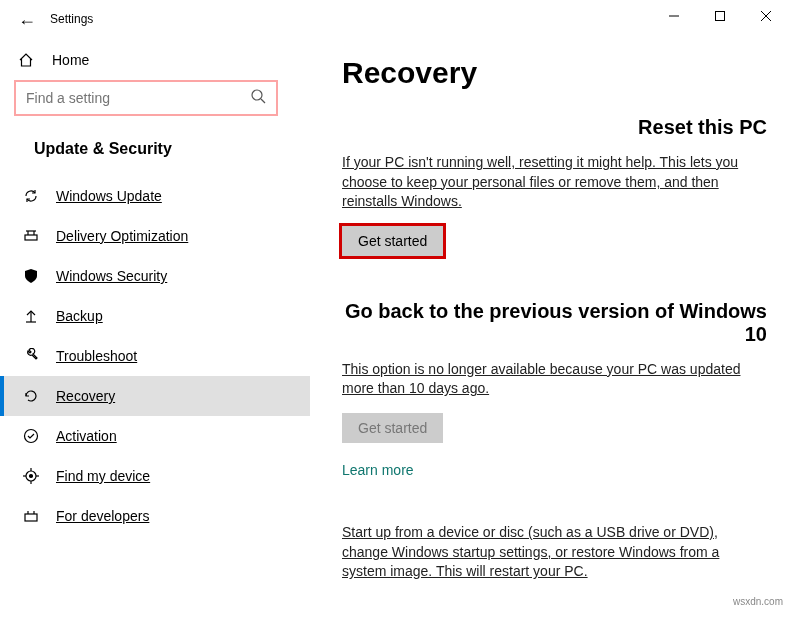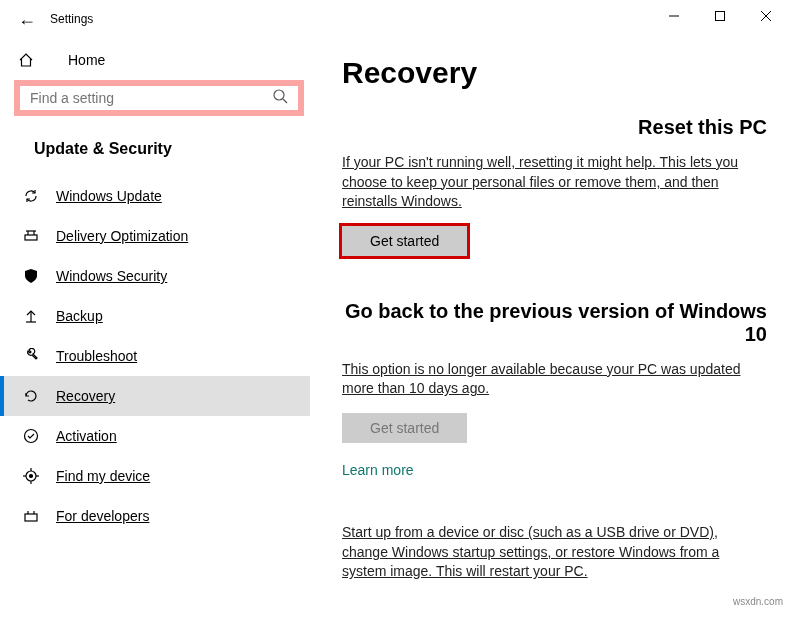--- a/index.html
+++ b/index.html
@@ -5,35 +5,35 @@
     * { margin: 0; padding: 0; box-sizing: border-box; font-family: "Segoe UI", Arial, sans-serif; }
     body { width: 789px; height: 627px; background: #fff; overflow: hidden; position: relative; }
     .titlebar { display: flex; align-items: center; height: 38px; padding-left: 18px; }
     .titlebar .back { width: 28px; font-size: 18px; cursor: pointer; }
     .titlebar .title { font-size: 12px; margin-left: 4px; }
     .winctrls { position: absolute; right: 0; top: 0; display: flex; }
     .winctrls div { width: 46px; height: 32px; display: flex; align-items: center; justify-content: center; cursor: pointer; }
     .winctrls svg { width: 10px; height: 10px; stroke: #000; stroke-width: 1; fill: none; }
     .layout { display: flex; height: calc(100% - 38px); }
     .sidebar { width: 310px; padding: 6px 0 0 14px; }
-    .home { display: flex; align-items: center; gap: 32px; padding: 8px 4px 12px 4px; cursor: pointer; }
+    .home { display: flex; align-items: center; gap: 16px; padding: 8px 4px 12px 4px; cursor: pointer; }
     .home .icon { width: 18px; display:flex; }
     .home .label { font-size: 14px; }
-    .search { display: flex; align-items: center; border: 6px solid #fca5a5; height: 36px; width: 290px; padding: 0 10px; margin-bottom: 22px; }
+    .search { display: flex; align-items: center; border: 2px solid #fca5a5; height: 36px; width: 264px; padding: 0 10px; margin-bottom: 22px; }
     .search input { border: none; outline: none; flex: 1; font-size: 14px; background: transparent; }
     .cat { font-weight: 600; font-size: 16px; padding: 2px 4px 18px 4px; margin-left: 16px; }
     .nav-item { display: flex; align-items: center; gap: 16px; padding: 12px 4px 12px 4px; margin-left: -14px; padding-left: 18px; cursor: pointer; border-left: 4px solid transparent; }
     .nav-item.active { background: #e0e0e0; border-left: 4px solid #0078d4; }
     .nav-item .icon { width: 18px; display:flex; justify-content:center; }
     .nav-item .label { font-size: 14px; text-decoration: underline; }
     .main { flex: 1; padding: 18px 22px 0 32px; overflow-y: auto; }
     .page-title { font-size: 30px; font-weight: 600; margin-bottom: 26px; }
     .section-title { font-size: 20px; font-weight: 600; margin-bottom: 14px; text-align: right; }
     .desc { font-size: 14px; color: #222; line-height: 1.4; max-width: 400px; margin-bottom: 14px; text-decoration: underline; }
-    .btn { display: inline-block; background: #ccc; border: none; padding: 7px 28px; font-size: 14px; cursor: pointer; }
+    .btn { display: inline-block; background: #ccc; border: none; padding: 7px 16px; font-size: 14px; cursor: pointer; }
     .btn.highlight { outline: 3px solid #d00000; outline-offset: 0; }
     .btn.disabled { color: #777; background: #ccc; cursor: default; }
     .gap { height: 44px; }
     .link { color: #0f766e; font-size: 14px; cursor: pointer; display: inline-block; }
     .watermark { position: absolute; right: 6px; bottom: 20px; font-size: 10px; color: #888; }
   </style>
 </head>
 <body>
 
 <div class="titlebar">

